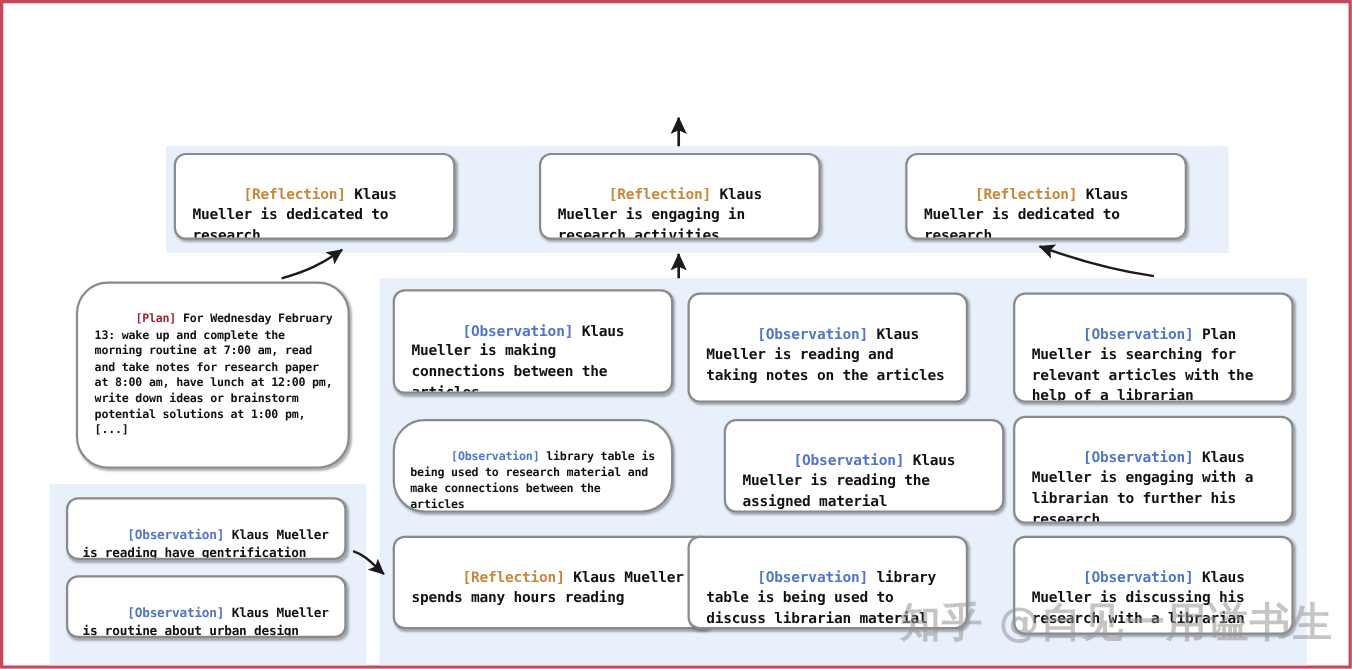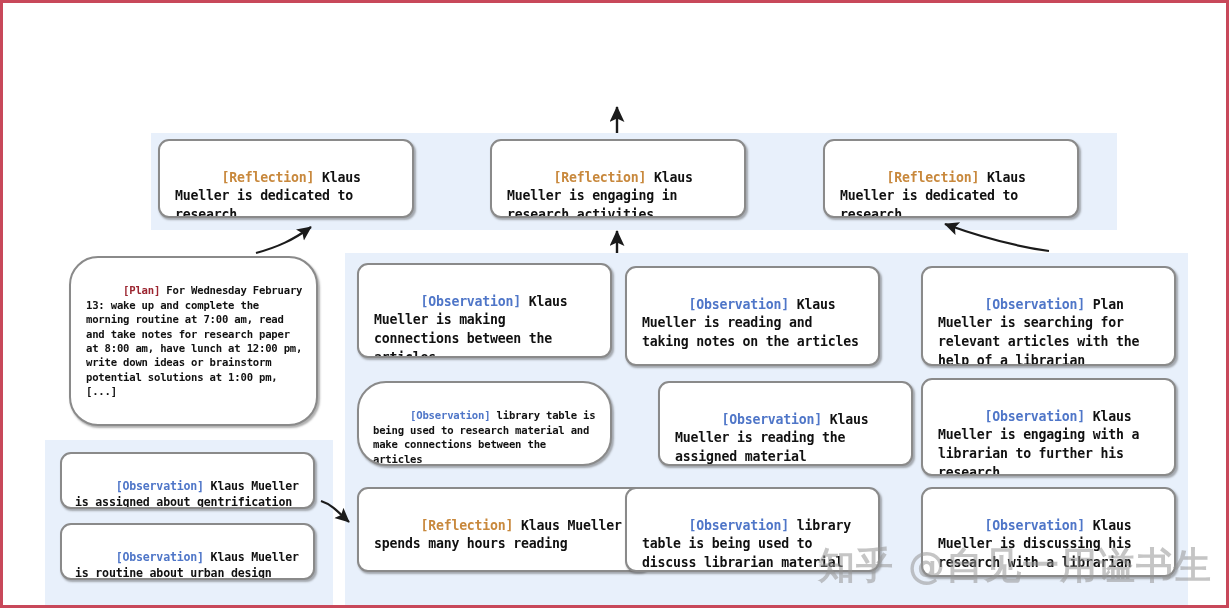--- a/index.html
+++ b/index.html
@@ -126,21 +126,21 @@
   </div>
 
   <div class="node fs-xs" style="left:66px; top:253px; width:249px; height:170px; padding:11px 12px 9px 15px;">
     <span class="txt">
       <span class="tag tag-plan">[Plan]</span><span> For Wednesday February 13: wake up and complete the morning routine at 7:00 am, read and take notes for research paper at 8:00 am, have lunch at 12:00 pm, write down ideas or brainstorm potential solutions at 1:00 pm, [...]</span>
     </span>
   </div>
 
   <div class="node fs-sm" style="left:57px; top:449px; width:255px; height:57px; padding:9px 10px 8px 13px;">
     <span class="txt">
-      <span class="tag tag-observation">[Observation]</span><span> Klaus Mueller is assigned about gentrification</span>
+      <span class="tag tag-observation">[Observation]</span><span> Klaus Mueller is reading have gentrification</span>
     </span>
   </div>
 
   <div class="node fs-sm" style="left:57px; top:520px; width:255px; height:57px; padding:9px 10px 8px 13px;">
     <span class="txt">
       <span class="tag tag-observation">[Observation]</span><span> Klaus Mueller is routine about urban design</span>
     </span>
   </div>
 
   <div class="node fs-md" style="left:354px; top:260px; width:255px; height:95px;">

